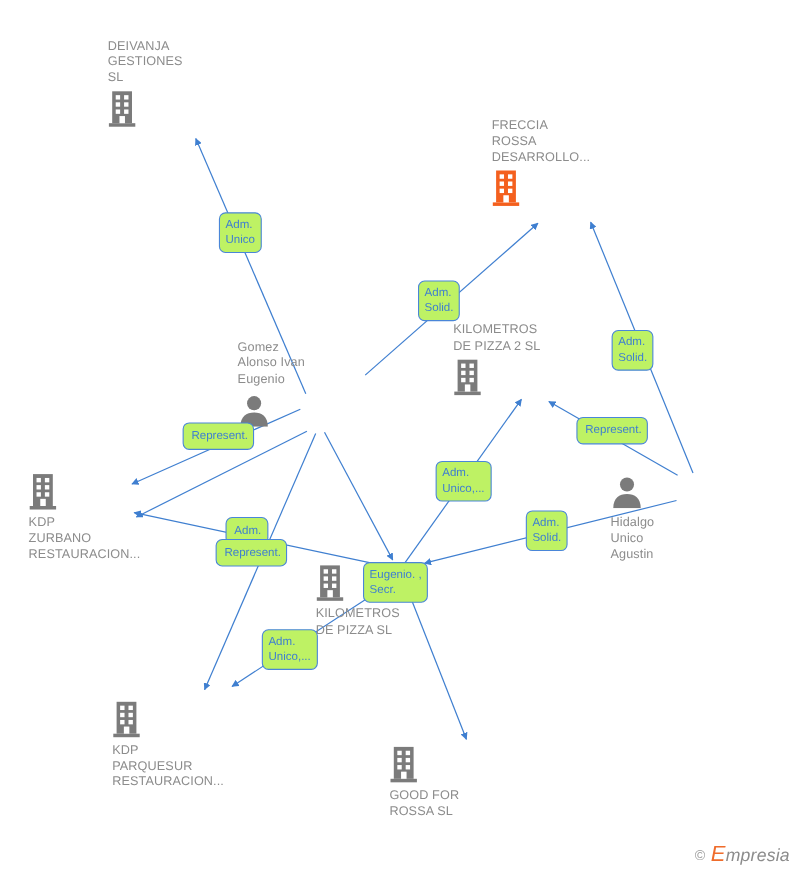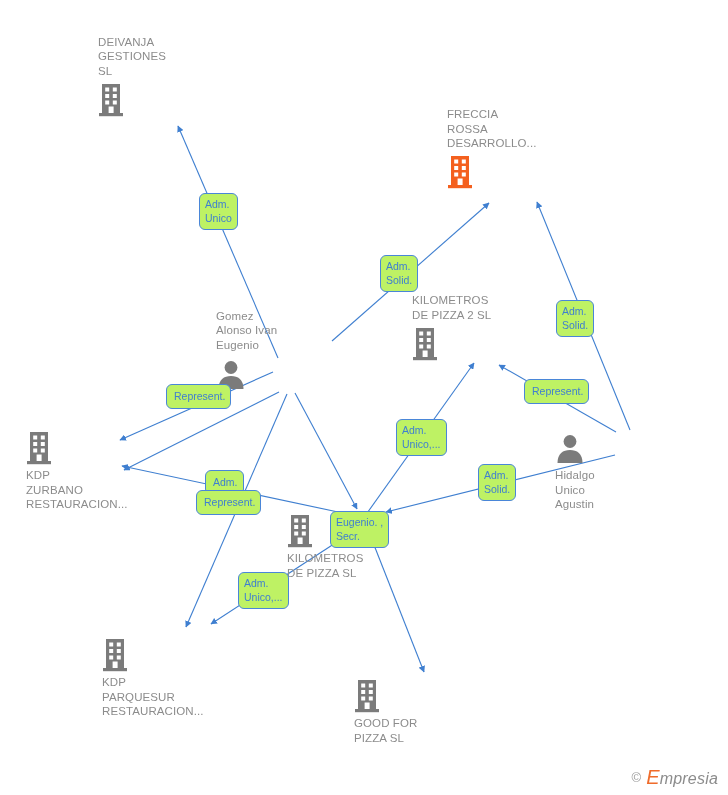--- a/index.html
+++ b/index.html
@@ -241,21 +241,21 @@
             <rect x="1" y="30" width="24" height="3.2" fill="#7b7b7b"></rect>
             <rect x="7.2" y="4.5" width="4" height="4" fill="#ffffff"></rect>
             <rect x="14.8" y="4.5" width="4" height="4" fill="#ffffff"></rect>
             <rect x="7.2" y="11" width="4" height="4" fill="#ffffff"></rect>
             <rect x="14.8" y="11" width="4" height="4" fill="#ffffff"></rect>
             <rect x="7.2" y="17.5" width="4" height="4" fill="#ffffff"></rect>
             <rect x="14.8" y="17.5" width="4" height="4" fill="#ffffff"></rect>
             <rect x="10.6" y="23.5" width="5" height="6.5" fill="#ffffff"></rect>
           </svg></div>
         <div class="node-label">GOOD FOR
-PIZZA  SL</div>
+ROSSA  SL</div>
       </div>
     </div>
   <div id="labels-group">
       <div class="elabel" style="left: 199px; top: 193px;">Adm.
 Unico</div>
       <div class="elabel" style="left: 380px; top: 255px;">Adm.
 Solid.</div>
       <div class="elabel" style="left: 556px; top: 300px;">Adm.
 Solid.</div>
       <div class="elabel one-line" style="left: 524px; top: 379px;">Represent.</div>

